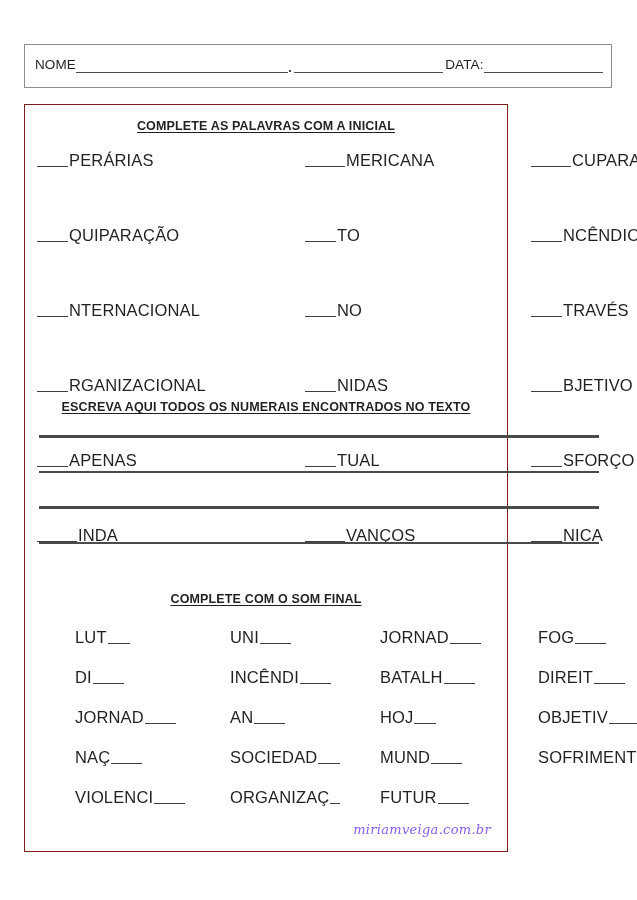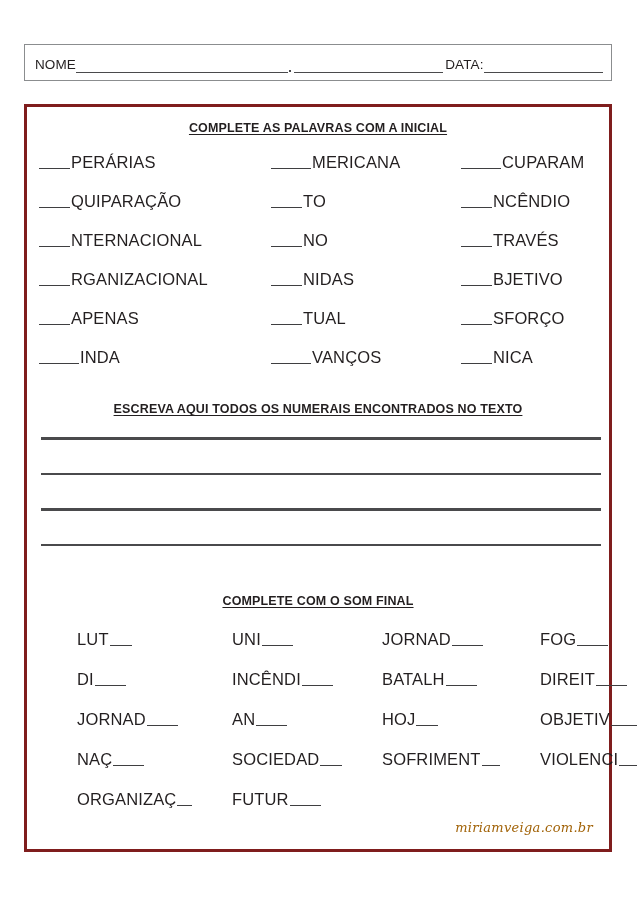--- a/index.html
+++ b/index.html
@@ -22,21 +22,21 @@
     width: 637px;
     height: 900px;
   }
 
   
   .header-box {
     position: absolute;
     left: 24px;
     top: 44px;
     width: 588px;
-    height: 37px;
+    height: 44px;
     border: 1px solid #8b8d8f;
     box-sizing: border-box;
     background: #fff;
   }
   .header-row {
     position: absolute;
     left: 10px;
     right: 8px;
     top: 13px;
     display: flex;
@@ -70,23 +70,23 @@
     height: 2px;
     background: #4a4a4c;
   }
   .gap-mid { width: 2px; }
 
   
   .main-box {
     position: absolute;
     left: 24px;
     top: 104px;
-    width: 588px;
+    width: 484px;
     height: 748px;
-    border: 3px solid #7f1d1d;
+    border: 1px solid #7f1d1d;
     box-sizing: border-box;
     background: #fff;
   }
 
   .section-title {
     text-align: center;
     font-size: 12.5px;
     font-weight: bold;
     letter-spacing: .15px;
     text-decoration: underline;
@@ -97,20 +97,21 @@
   .sec1-title { position: absolute; left: 0; right: 0; top: 14px; }
 
   .grid3 {
     position: absolute;
     left: 12px;
     right: 12px;
     top: 36px;
     display: grid;
     grid-template-columns: 232px 190px 1fr;
     row-gap: 0px;
+    gap: 36px;
   }
   .grid3 .cell {
     height: 39px;
     display: flex;
     align-items: center;
     font-size: 16.5px;
     letter-spacing: .15px;
     white-space: nowrap;
   }
   .blank {
@@ -168,21 +169,21 @@
   }
 
   
   .watermark {
     position: absolute;
     right: 16px;
     bottom: 14px;
     font-family: "DejaVu Serif", serif;
     font-style: italic;
     font-size: 13px;
-    color: #a16207;
+    color: #8b5cf6;
     letter-spacing: .3px;
     white-space: nowrap;
   }
 </style>
 </head>
 <body>
 
 <div class="page">
 
   <div class="header-box">
@@ -335,20 +336,24 @@
         </div>
         <div class="cell">
           <span>NAÇ</span>
           <span class="blank-after b3"></span>
         </div>
         <div class="cell">
           <span>SOCIEDAD</span>
           <span class="blank-after b3"></span>
         </div>
         <div class="cell">
+          <span>MUND</span>
+          <span class="blank-after b3"></span>
+        </div>
+        <div class="cell">
           <span>SOFRIMENT</span>
           <span class="blank-after b4"></span>
         </div>
         <div class="cell">
           <span>VIOLENCI</span>
           <span class="blank-after b3"></span>
         </div>
         <div class="cell">
           <span>ORGANIZAÇ</span>
           <span class="blank-after b3"></span>

